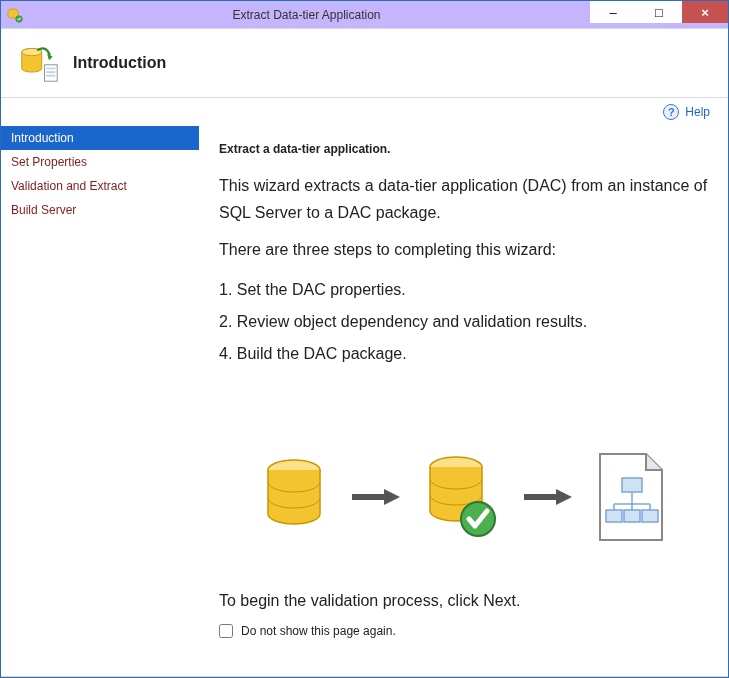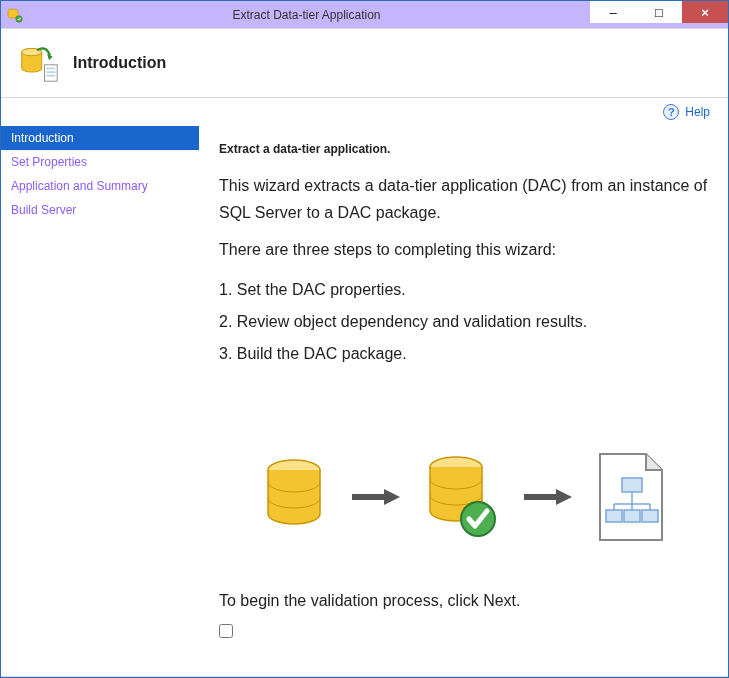--- a/index.html
+++ b/index.html
@@ -13,21 +13,21 @@
   .titlebar .win-btn.close { background: #c75050; color: #fff; width: 46px; height:22px;}
   .titlebar .win-btn.close span { font-size: 13px; font-weight: bold; }
   .header { padding: 14px 18px 14px 18px; display: flex; align-items: center; gap: 14px; border-bottom: 1px solid #d9d9d9; }
   .header .big-icon { width: 40px; height: 40px; position: relative; display:flex; align-items:center; justify-content:center;}
   .header h1 { font-size: 16px; font-weight: bold; color: #222; }
   .help-row { position: relative; height: 28px;}
   .help-link { position: absolute; right: 18px; top: 6px; display: flex; align-items: center; gap: 6px; color: #1a66cc; font-size: 12px; cursor: pointer;}
   .help-link .help-icon { width: 16px; height: 16px; border-radius: 50%; border: 1px solid #3b78cc; color: #3b78cc; display: flex; align-items: center; justify-content: center; font-size: 11px; font-weight: bold; background: #eaf2fc;}
   .body { display: flex; height: 550px; }
   .sidebar { width: 198px; border-right: 0; }
-  .sidebar .nav-item { padding: 5px 10px; font-size: 12px; color: #8b5cf6; cursor: pointer; }
+  .sidebar .nav-item { padding: 5px 10px; font-size: 12px; color: #7f1d1d; cursor: pointer; }
   .sidebar .nav-item.active { background: #1a66cc; color: #fff; }
   .content { flex: 1; padding: 16px 20px 10px 20px; color: #222; position: relative; }
   .content h2 { font-size: 12px; font-weight: bold; margin-bottom: 16px; }
   .content p { font-size: 16px; line-height: 1.7; margin-bottom: 10px; }
   .content .step { font-size: 16px; line-height: 2; }
   .illustration { display: flex; align-items: center; justify-content: center; gap: 24px; margin: 80px 0 40px 0; }
   .checkbox-row { display: flex; align-items: center; gap: 8px; margin-top: 10px; }
   .checkbox-row input { width: 14px; height: 14px; }
   .footer { border-top: 1px solid #d9d9d9; height: 44px; display: flex; align-items: center; justify-content: flex-end; padding-right: 16px; gap: 8px; }
 </style>
@@ -80,31 +80,31 @@
     <div class="help-link">
       <span class="help-icon">?</span>
       <span>Help</span>
     </div>
   </div>
 
   <div class="body">
     <div class="sidebar">
       <div class="nav-item active"><span>Introduction</span></div>
       <div class="nav-item"><span>Set Properties</span></div>
-      <div class="nav-item"><span>Application and Summary</span></div>
+      <div class="nav-item"><span>Validation and Extract</span></div>
       <div class="nav-item"><span>Build Server</span></div>
     </div>
 
     <div class="content">
       <h2>Extract a data-tier application.</h2>
       <p>This wizard extracts a data-tier application (DAC) from an instance of SQL Server to a DAC package.</p>
       <p>There are three steps to completing this wizard:</p>
       <div class="step">1. Set the DAC properties.</div>
       <div class="step">2. Review object dependency and validation results.</div>
-      <div class="step">3. Build the DAC package.</div>
+      <div class="step">4. Build the DAC package.</div>
 
       <div class="illustration">
 
         <span>
           <svg width="64" height="78" viewBox="0 0 64 78">
             <ellipse cx="32" cy="12" rx="26" ry="10" fill="#fde18a" stroke="#c79600" stroke-width="1.5"></ellipse>
             <path d="M6 12 v44 a26 10 0 0 0 52 0 v-44" fill="#f4c430" stroke="#c79600" stroke-width="1.5"></path>
             <path d="M6 24 a26 10 0 0 0 52 0" fill="none" stroke="#c79600" stroke-width="1"></path>
             <path d="M6 40 a26 10 0 0 0 52 0" fill="none" stroke="#c79600" stroke-width="1"></path>
           </svg>
@@ -149,20 +149,21 @@
             <rect x="28" y="60" width="16" height="12" fill="#cfe2f3" stroke="#7aa7d9" stroke-width="1.5"></rect>
             <rect x="46" y="60" width="16" height="12" fill="#cfe2f3" stroke="#7aa7d9" stroke-width="1.5"></rect>
           </svg>
         </span>
       </div>
 
       <p>To begin the validation process, click Next.</p>
 
       <div class="checkbox-row">
         <input type="checkbox" style="">
+        <span>Do not show this page again.</span>
       </div>
     </div>
   </div>
 
   <div class="footer">
     
     
     
     
   </div>

